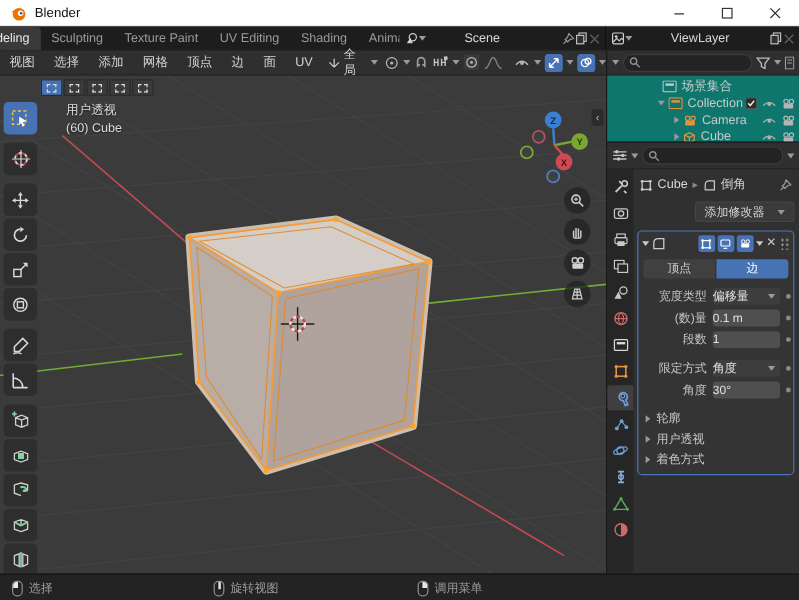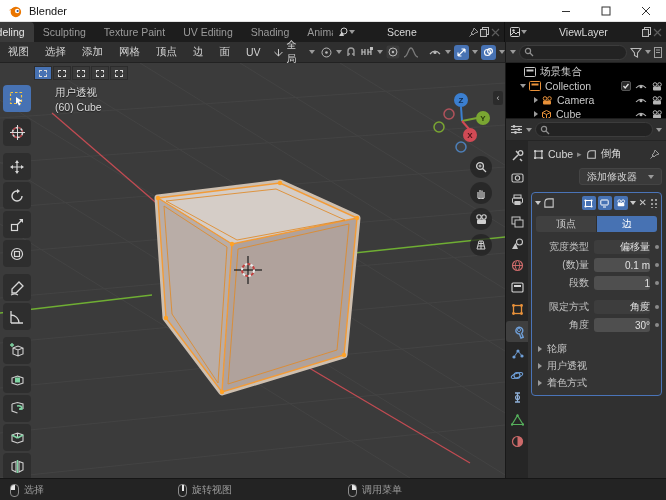--- a/index.html
+++ b/index.html
@@ -67,21 +67,21 @@
   .tool.active { background:#4772b3; }
   .tool.gap { margin-top:5px; }
 
   .navbtn { position:absolute; width:22px; height:22px; border-radius:50%; background:rgba(35,35,35,.75);
     display:flex; align-items:center; justify-content:center; }
   .sidebar-tab { position:absolute; right:2px; top:28px; color:#bbb; font-size:9px; width:10px; height:14px;
     background:rgba(40,40,40,.8); border-radius:2px; display:flex; align-items:center; justify-content:center; }
 
   
   .rightcol { width:161px; height:415px; display:flex; flex-direction:column; border-left:1px solid #191919; }
-  .outliner { height:55px; background:#000000; padding-top:2px; }
+  .outliner { height:55px; background:#0f766e; padding-top:2px;padding-left:28px; }
   .o-row { height:14px; display:flex; align-items:center; font-size:10.5px; color:#c9c9c9; padding-right:3px; }
   .o-row .lbl { flex:1; white-space:nowrap; overflow:hidden; }
   .o-ics { display:flex; gap:4px; align-items:center; }
 
   .props { flex:1; background:#303030; border-top:1px solid #1c1c1c; display:flex; flex-direction:column; }
   .props-header { height:22px; background:#2f2f2f; display:flex; align-items:center; gap:3px; padding:0 4px;
     border-bottom:1px solid #252525; }
   .props-body { flex:1; display:flex; min-height:0; }
   .ptabs { width:22px; background:#262626; display:flex; flex-direction:column; align-items:center;
     padding-top:4px; gap:1px; overflow:hidden; }
@@ -108,21 +108,21 @@
   .seg .s { flex:1; display:flex; align-items:center; justify-content:center; font-size:10px;
     color:#cecece; background:#404040; }
   .seg .s:first-child { border-radius:3px 0 0 3px; border-right:1px solid #2e2e2e; }
   .seg .s:last-child { border-radius:0 3px 3px 0; }
   .seg .s.sel { background:#4772b3; color:#fff; }
 
   .prow { display:flex; align-items:center; height:18px; padding-right:2px; }
   .prow .plabel { width:62px; text-align:right; font-size:10px; color:#c3c3c3; padding-right:5px;
     white-space:nowrap; flex:none; }
   .pfield { flex:1; height:14px; border-radius:3px; display:flex; align-items:center;
-    justify-content:flex-end; font-size:10px; color:#e2e2e2; position:relative; }
+    justify-content:flex-start; font-size:10px; color:#e2e2e2; position:relative; }
   .pfield.drop { background:#3d3d3d; }
   .pfield.val { background:#4f4f4f; }
   .pfield .chev { position:absolute; right:4px; top:5px; }
   .dot { width:4px; height:4px; border-radius:50%; background:#8b8b8b; margin-left:5px; flex:none; }
   .gaprow { height:6px; }
 
   .sectrow { display:flex; align-items:center; height:17px; gap:5px; padding-left:6px; }
   .sectrow span.t { font-size:10px; color:#c8c8c8; }
 
   

